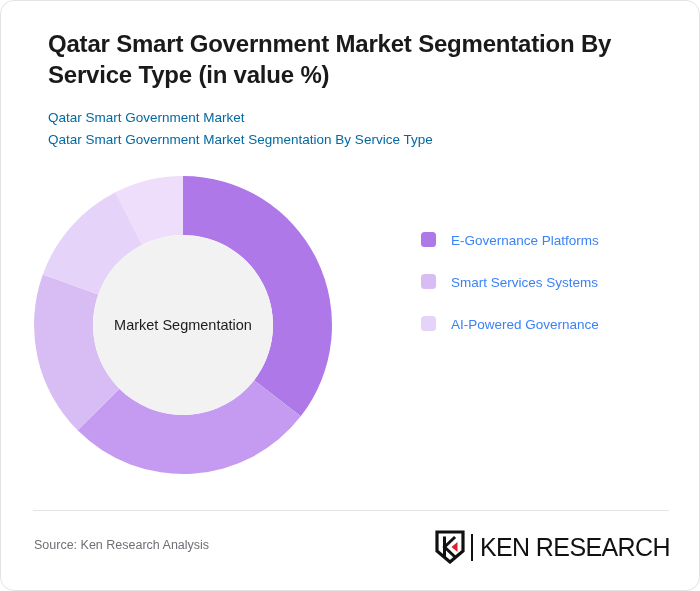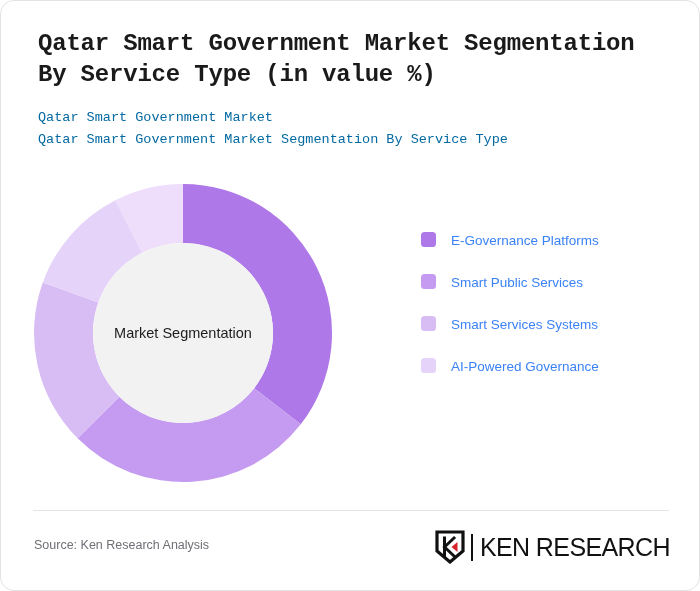--- a/index.html
+++ b/index.html
@@ -18,24 +18,23 @@
     box-sizing: border-box;
     background: #ffffff;
     border: 1px solid #e3e3e3;
     border-radius: 14px;
     overflow: hidden;
   }
 
   
   .header {
     position: absolute;
-    left: 37px;
+    left: 47px;
     top: 28px;
     width: 610px;
-    font-family: Liberation Mono, monospace;
   }
   .chart-title {
     margin: 0;
     font-size: 24px;
     line-height: 1.28;
     font-weight: bold;
     color: #1a1a1a;
     letter-spacing: -0.2px;
   }
   .subtitles {
@@ -51,21 +50,21 @@
   .chart-area {
     position: absolute;
     left: 0;
     top: 168px;
     width: 700px;
     height: 330px;
   }
   .donut-wrap {
     position: absolute;
     left: 32px;
-    top: 14px;
+    top: 6px;
     width: 300px;
     height: 300px;
   }
   .donut-svg {
     display: block;
   }
   .center-label {
     font-size: 14.5px;
     fill: #1d1d1d;
     font-family: "Liberation Sans", sans-serif;
@@ -173,24 +172,20 @@
         <text x="150" y="155" class="center-label" text-anchor="middle">Market Segmentation</text>
       </svg>
     </div>
 
     <div class="legend" id="legend">
         <div class="legend-item">
           <span class="legend-swatch" style="background: rgb(174, 120, 232);"></span>
           <span class="legend-text">E-Governance Platforms</span>
         </div>
         <div class="legend-item">
-          <span class="legend-swatch" style="background: rgb(196, 155, 240);"></span>
-          <span class="legend-text">Smart Public Services</span>
-        </div>
-        <div class="legend-item">
           <span class="legend-swatch" style="background: rgb(216, 189, 245);"></span>
           <span class="legend-text">Smart Services Systems</span>
         </div>
         <div class="legend-item">
           <span class="legend-swatch" style="background: rgb(229, 211, 249);"></span>
           <span class="legend-text">AI-Powered Governance</span>
         </div>
       </div>
   </div>
 

